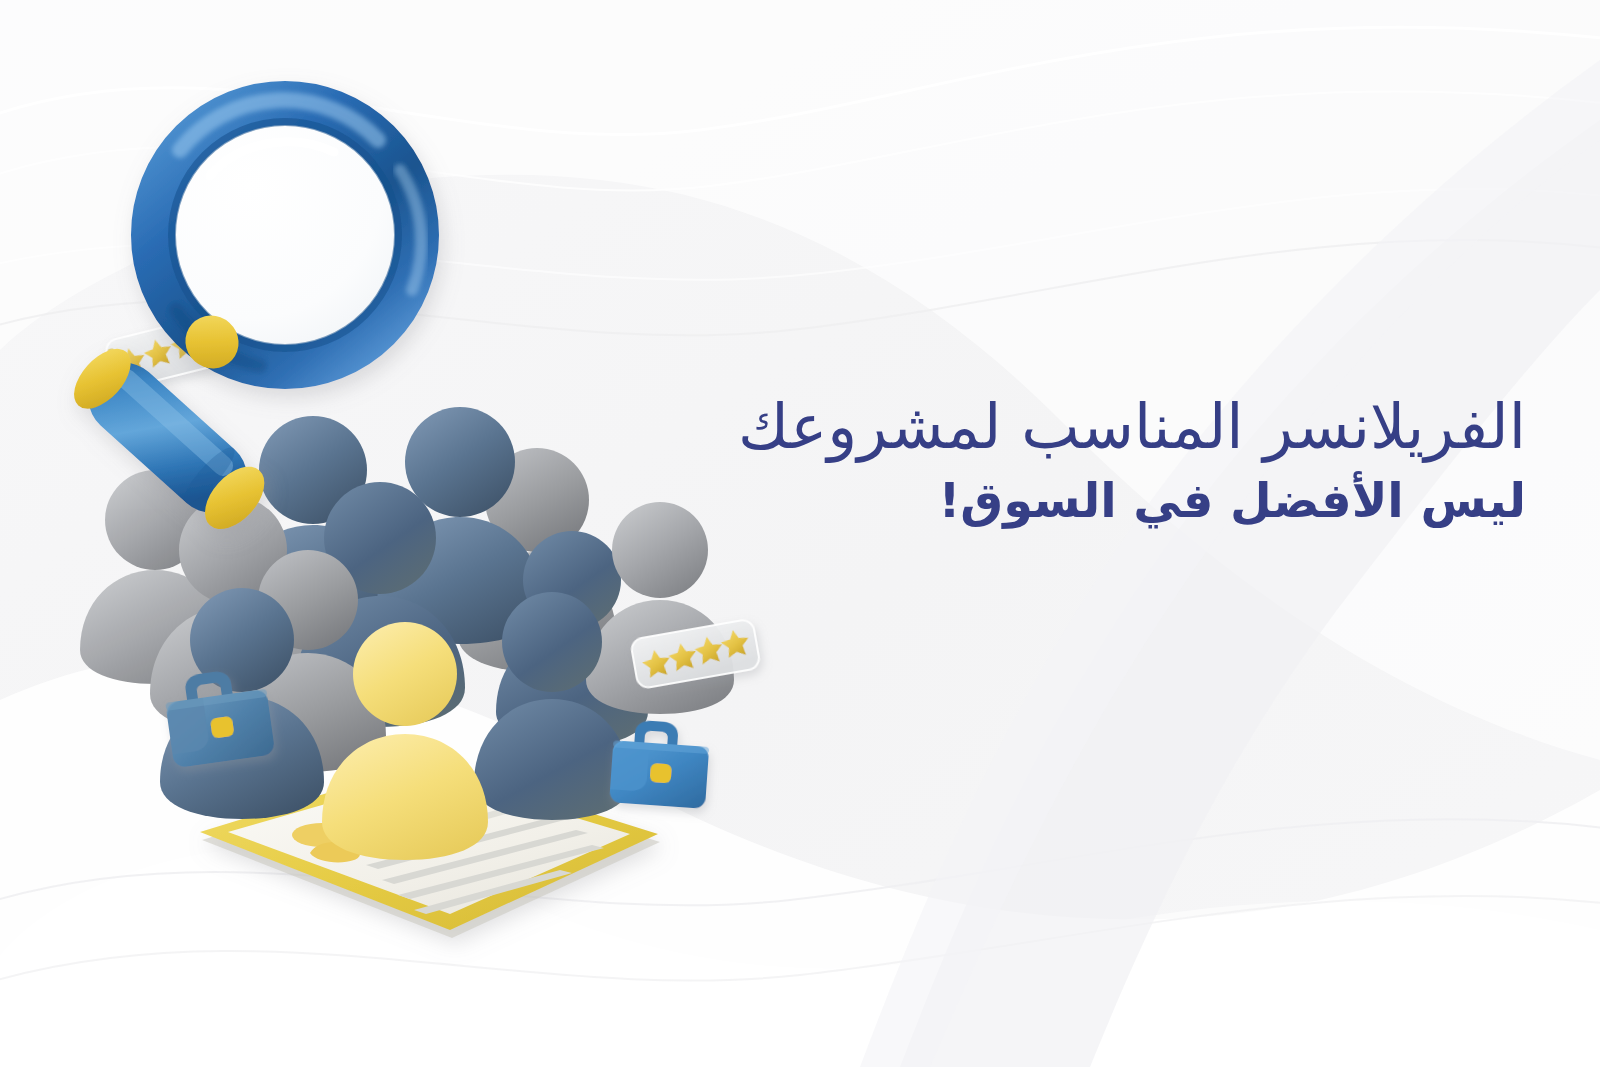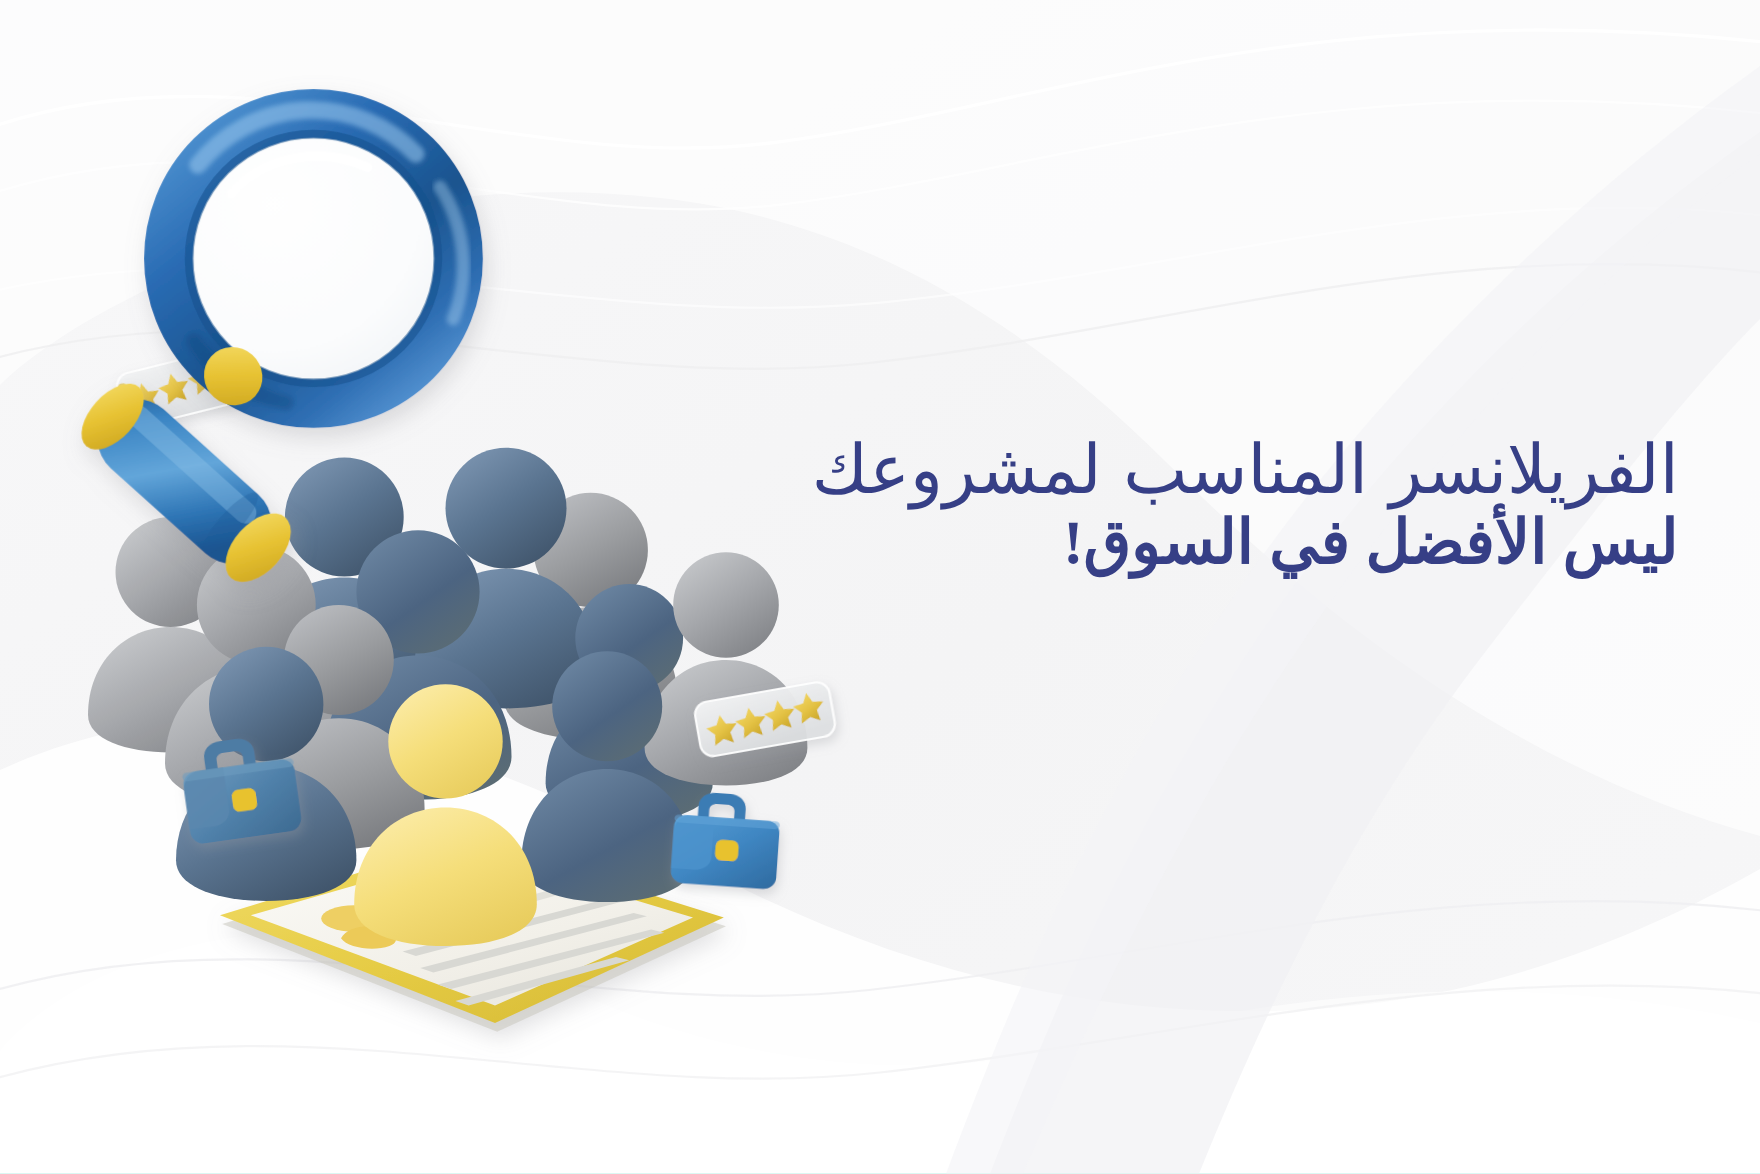--- a/index.html
+++ b/index.html
@@ -4,21 +4,21 @@
 <title>Freelancer Marketing Banner</title>
 <style>
   html,body{margin:0;padding:0;}
   body{
     width:1600px;height:1067px;overflow:hidden;
     font-family:"DejaVu Sans","Liberation Sans",sans-serif;
     background:#f7f7f8;
   }
   #banner{
     position:relative;width:1600px;height:1067px;overflow:hidden;
-    background:#5eead4;
+    background:#c4b5fd;
   }
 
   
   .bg-layer{position:absolute;inset:0;overflow:hidden;pointer-events:none;}
   .bg-layer svg{position:absolute;inset:0;width:1600px;height:1067px;display:block;}
 
   
   #headline{
     position:absolute;
     right:74px;
@@ -32,23 +32,23 @@
     color:#363f86;
     line-height:1.14;
     white-space:nowrap;
     letter-spacing:0;
   }
   #line-1{
     font-size:62px;
     font-weight:400;
   }
   #line-2{
-    font-size:56px;
+    font-size:48px;
     font-weight:700;
-    font-family:Liberation Serif, serif;
+    margin-top:10px;
   }
 
   
   #illustration{
     position:absolute;left:60px;top:80px;width:680px;height:860px;z-index:30;
   }
   #illustration svg{width:680px;height:860px;display:block;overflow:visible;}
 </style>
 </head>
 <body>

